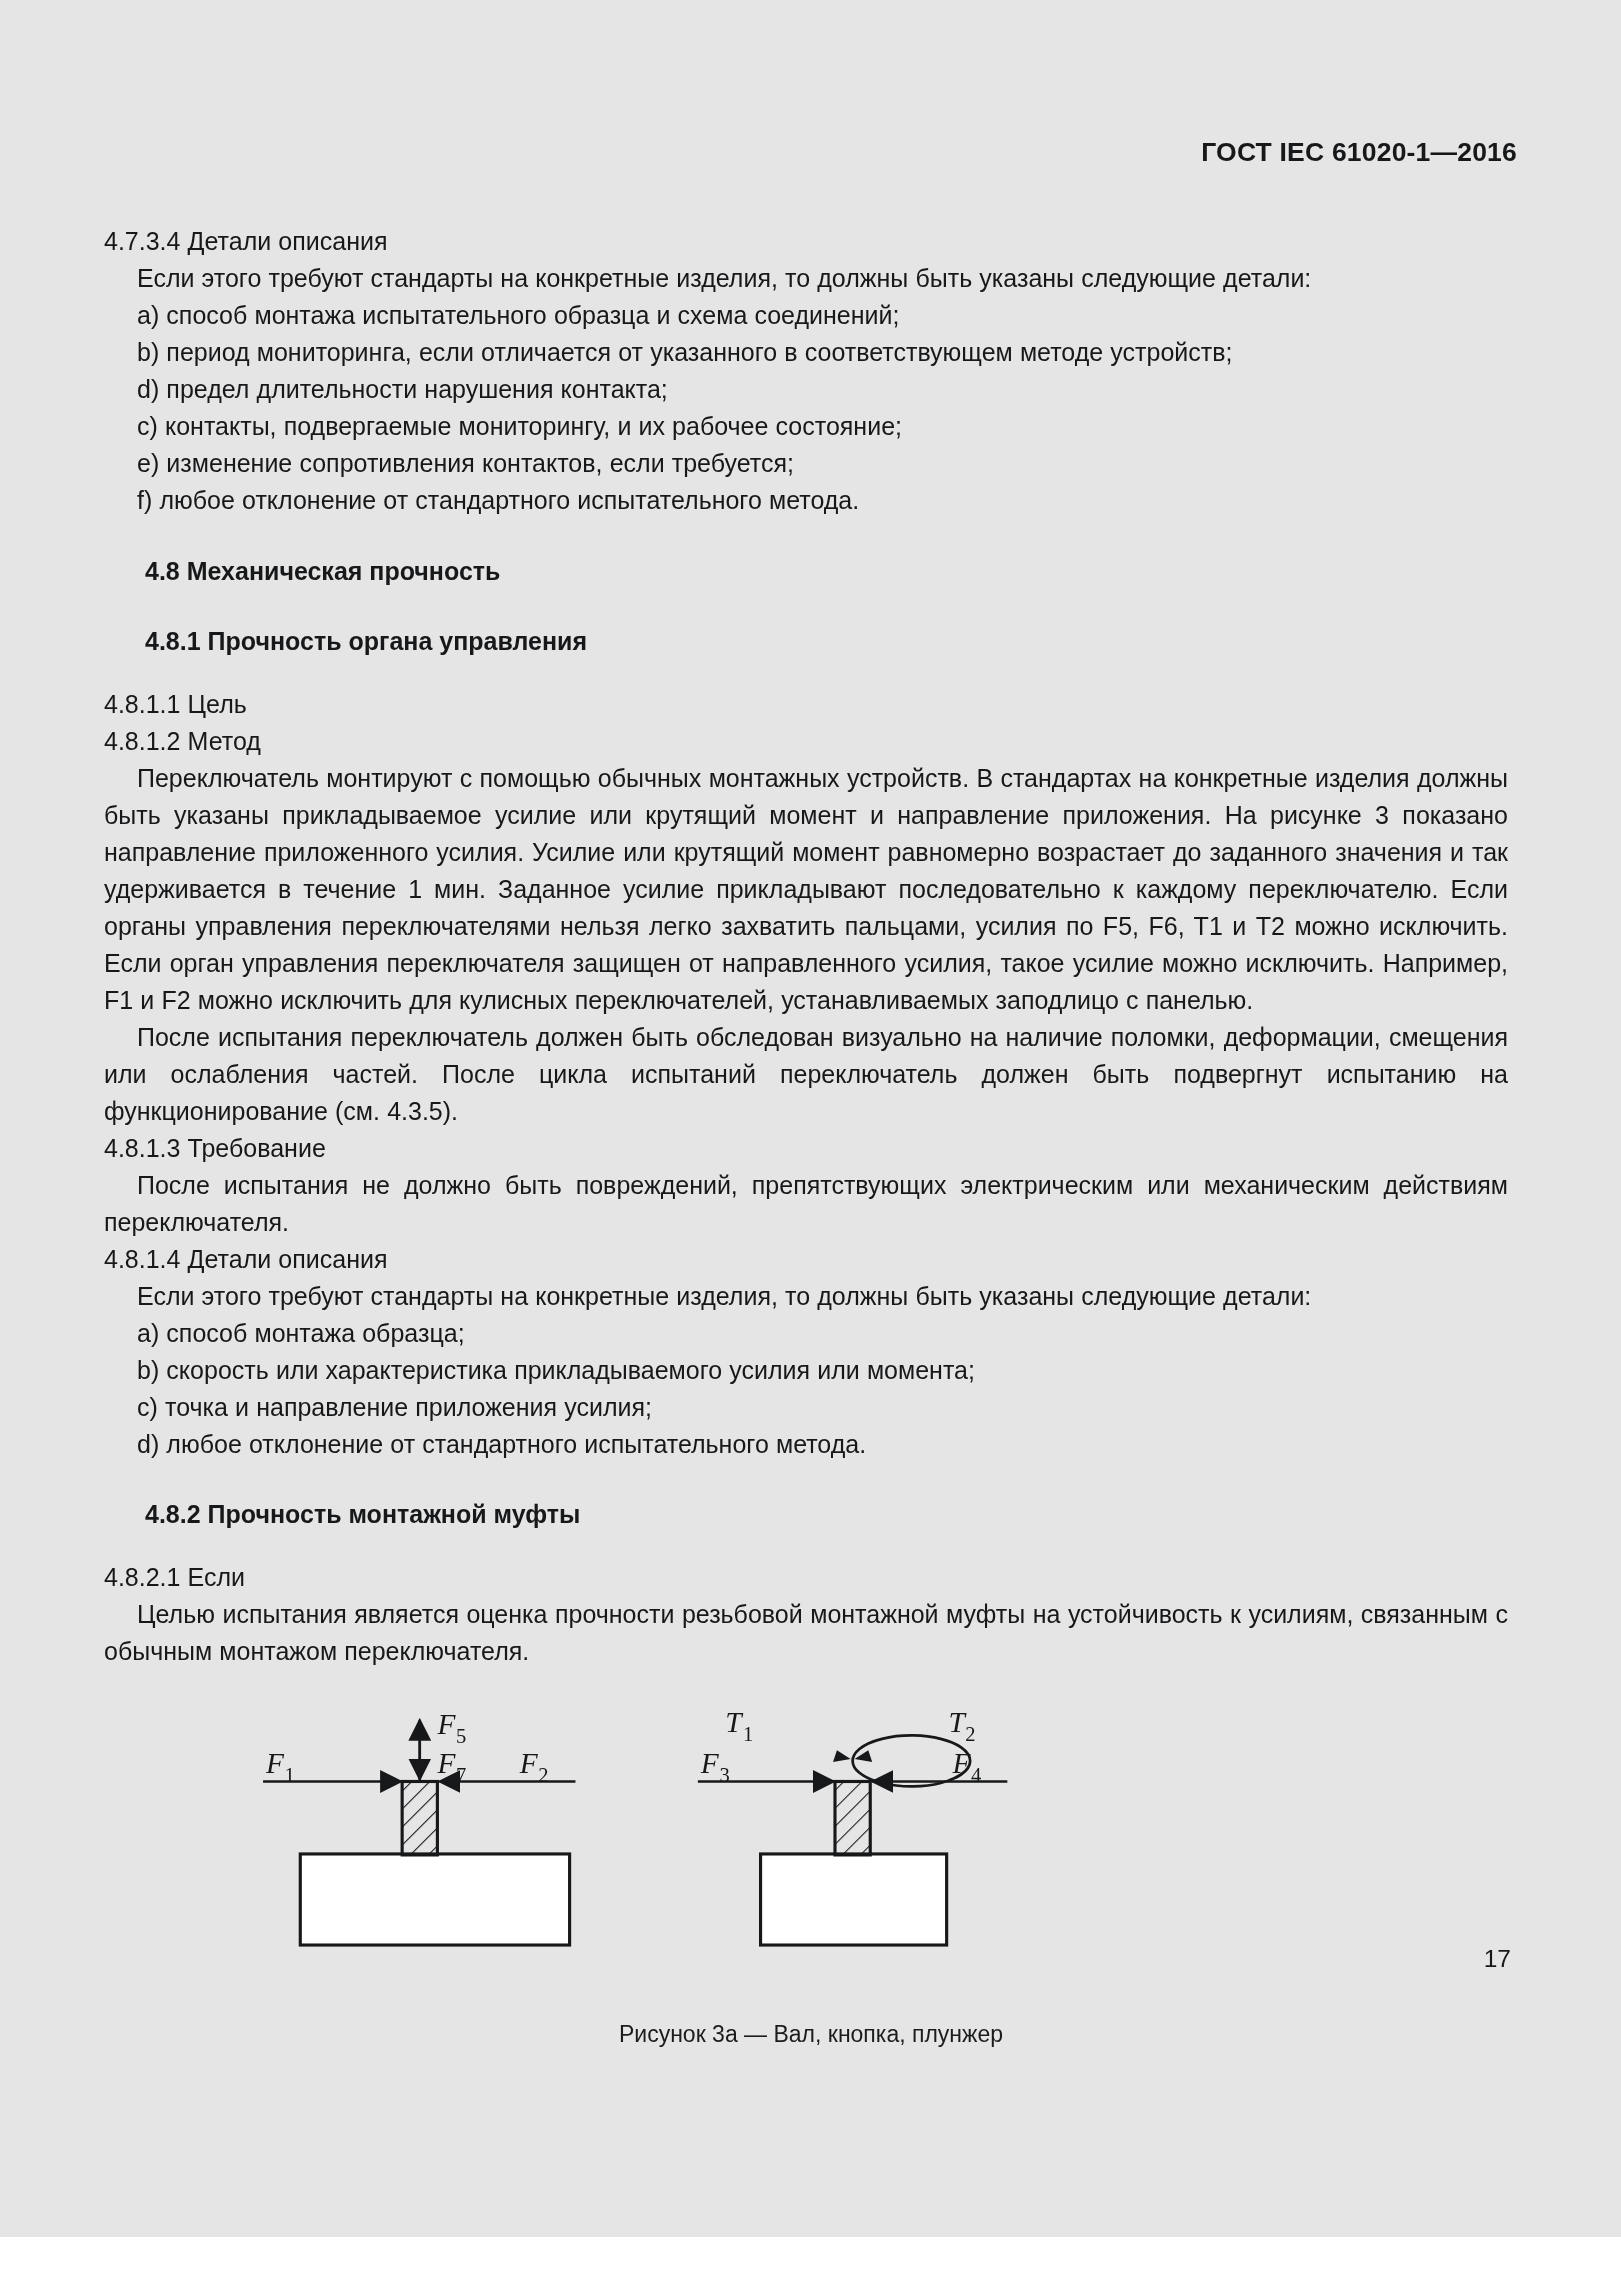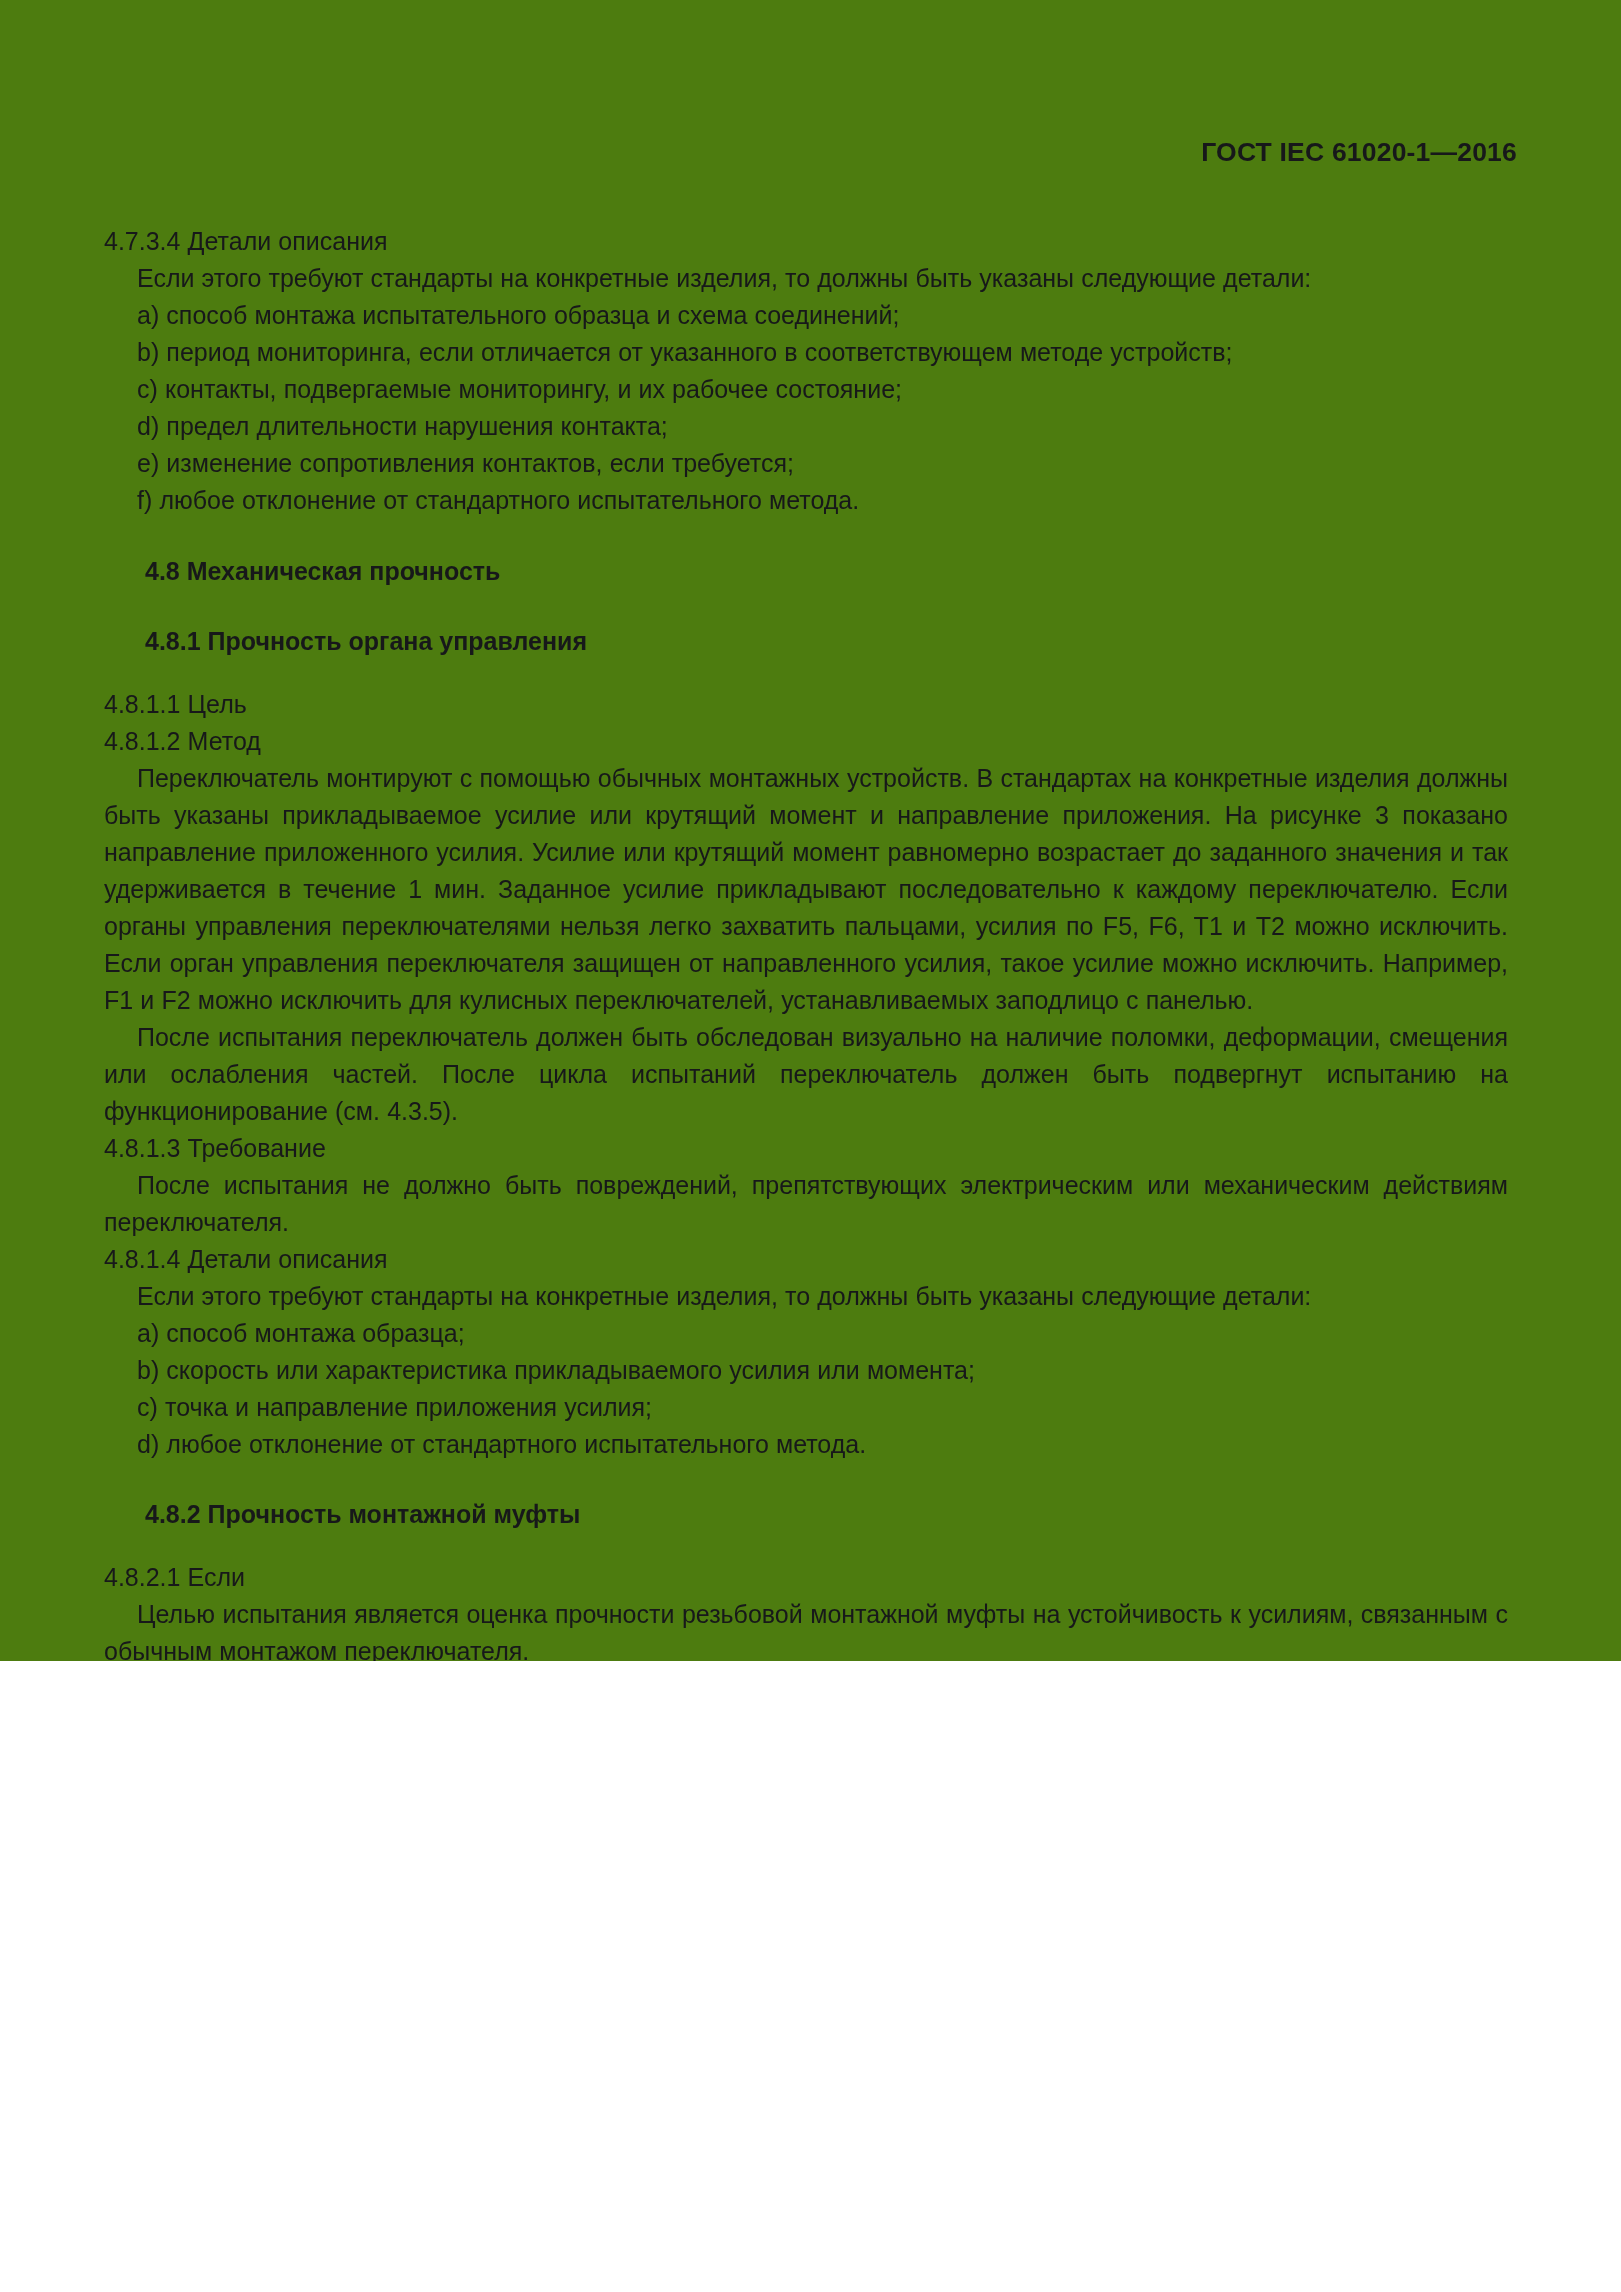--- a/index.html
+++ b/index.html
@@ -3,22 +3,22 @@
 <meta charset="utf-8">
 <style>
   html, body {
     margin: 0;
     padding: 0;
     background: #ffffff;
   }
   .page {
     position: relative;
     width: 1621px;
-    height: 1661px;
-    background: #4d7c0f;
+    height: 2237px;
+    background: #e5e5e5;
     font-family: "Liberation Sans", "DejaVu Sans", sans-serif;
     color: #17181a;
     overflow: hidden;
     box-sizing: border-box;
   }
 
   
   .page-header {
     position: absolute;
     top: 137px;
@@ -102,22 +102,22 @@
 <div class="page">
 
   <div class="page-header">ГОСТ IEC 61020-1—2016</div>
 
   <div class="body-col">
 
     <p class="para flat">4.7.3.4 Детали описания</p>
     <p class="para indent">Если этого требуют стандарты на конкретные изделия, то должны быть указаны следующие де­тали:</p>
     <p class="para listitem">a) способ монтажа испытательного образца и схема соединений;</p>
     <p class="para listitem">b) период мониторинга, если отличается от указанного в соответствующем методе устройств;</p>
+    <p class="para listitem">d) предел длительности нарушения контакта;</p>
     <p class="para listitem">c) контакты, подвергаемые мониторингу, и их рабочее состояние;</p>
-    <p class="para listitem">d) предел длительности нарушения контакта;</p>
     <p class="para listitem">e) изменение сопротивления контактов, если требуется;</p>
     <p class="para listitem">f) любое отклонение от стандартного испытательного метода.</p>
 
     <div class="gap-lg"></div>
     <h3 class="head">4.8 Механическая прочность</h3>
 
     <div class="gap-md"></div>
     <h3 class="head">4.8.1 Прочность органа управления</h3>
 
     <div class="gap-md"></div>

